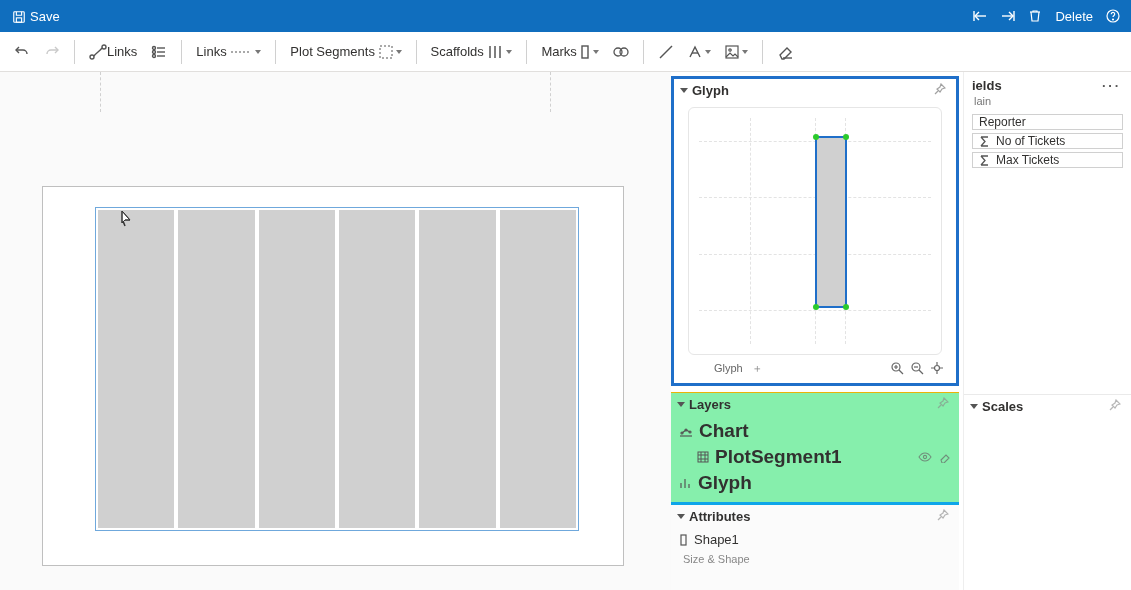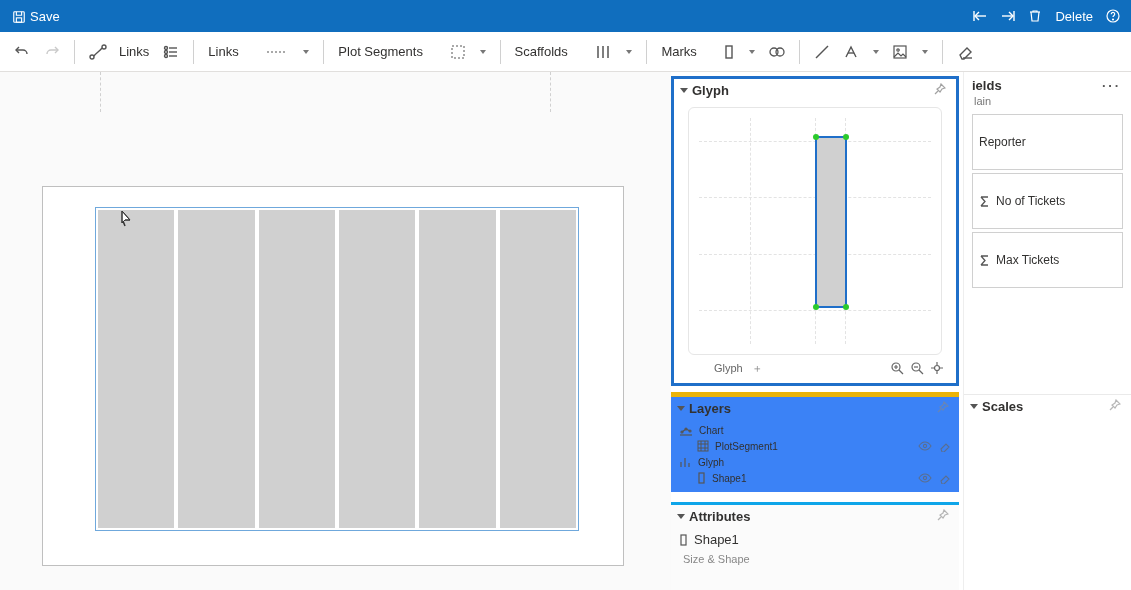--- a/index.html
+++ b/index.html
@@ -26,21 +26,21 @@
   .app-bar-btn { display: flex; align-items: flex-end; gap: 4px; cursor: pointer; padding: 2px 4px; }
 
   
   .toolbar {
     height: 40px; border-bottom: 1px solid #e1dfdd;
     display: flex; align-items: center; gap: 6px;
     padding: 0 10px;
     color: #323130; font-size: 13px;
   }
   .tb-sep { width: 1px; height: 24px; background: #d0d0d0; margin: 0 4px; }
-  .tb-btn { display: flex; align-items: center; gap: 12px; padding: 2px 4px; cursor: pointer; color: #323130; }
+  .tb-btn { display: flex; align-items: center; gap: 0; padding: 2px 4px; cursor: pointer; color: #323130; }
   .tb-btn svg { display: block; }
   .tb-chevron {
     width: 0; height: 0; border-left: 3px solid transparent; border-right: 3px solid transparent;
     border-top: 4px solid #777; margin-left: 3px;
   }
 
   
   .main {
     position: absolute; top: 72px; bottom: 0; left: 0; right: 0;
     display: flex;
@@ -101,43 +101,43 @@
   .glyph-footer {
     position: absolute; left: 12px; right: 12px; bottom: 6px; height: 18px;
     display: flex; align-items: center; justify-content: space-between; font-size: 11px; color:#666;margin-left:28px;
   }
   .glyph-footer .tools { display:flex; gap:6px; align-items:center; }
   .glyph-footer svg { display:block; }
 
   
   .layers-panel {
     position: absolute; left: 0; top: 320px; width: 288px;
-    border-top: 5px solid #eab308; background: #3b82f6;
-  }
-  .tree { padding: 2px 8px 6px 8px; font-size: 10px; }
+    border-top: 1px solid #eab308; background: #86efac;
+  }
+  .tree { padding: 2px 8px 6px 8px; font-size: 19px; font-weight: bold; }
   .tree-row { display: flex; align-items: center; justify-content: space-between; padding: 2px 0; }
   .tree-row .lbl { display:flex; align-items:center; gap:6px; }
   .tree-row.indent1 .lbl { padding-left: 18px; }
   .tree-row .icons { display:flex; gap:6px; opacity:.7; }
   .tree svg { display:block; }
 
   
   .attrs-panel {
     position: absolute; left:0; top: 430px; width: 288px; bottom:0;
     border-top: 3px solid #0ea5e9; background: #fbfbfb;
   }
   .attr-row { padding: 4px 8px; display:flex; align-items:center; gap:6px; font-size:13px; }
   .attr-sub { padding: 2px 12px 6px 12px; color: #888; font-size: 11px; }
 
   
   .fields-panel { padding-top: 4px; }
   .fields-header { display:flex; align-items:center; justify-content:space-between; padding: 2px 10px 2px 8px; font-weight:600; font-size:13px;}
   .fields-sub   { padding: 0 10px 4px 10px; color: #777; font-size: 11px; }
   .field-pill {
-    margin: 3px 8px; border: 1px solid #d0d0d0; padding: 20px 6px;
+    margin: 3px 8px; border: 1px solid #d0d0d0; padding: 0 6px;
     display: flex; align-items: center; gap: 6px; font-size: 12px; background:#fff;
   }
   .field-pill svg { display:block; }
   .scales-panel { position:absolute; top: 322px; left:0; right:0; border-top:1px solid #eaeaea; }
 
   
   .top-guides { position:absolute; left:0; right:0; top:0; height:40px; }
   .top-guides .vg { position:absolute; top:0; bottom:0; border-left:1px dashed #d0d0d0; }
 </style>
 </head>

